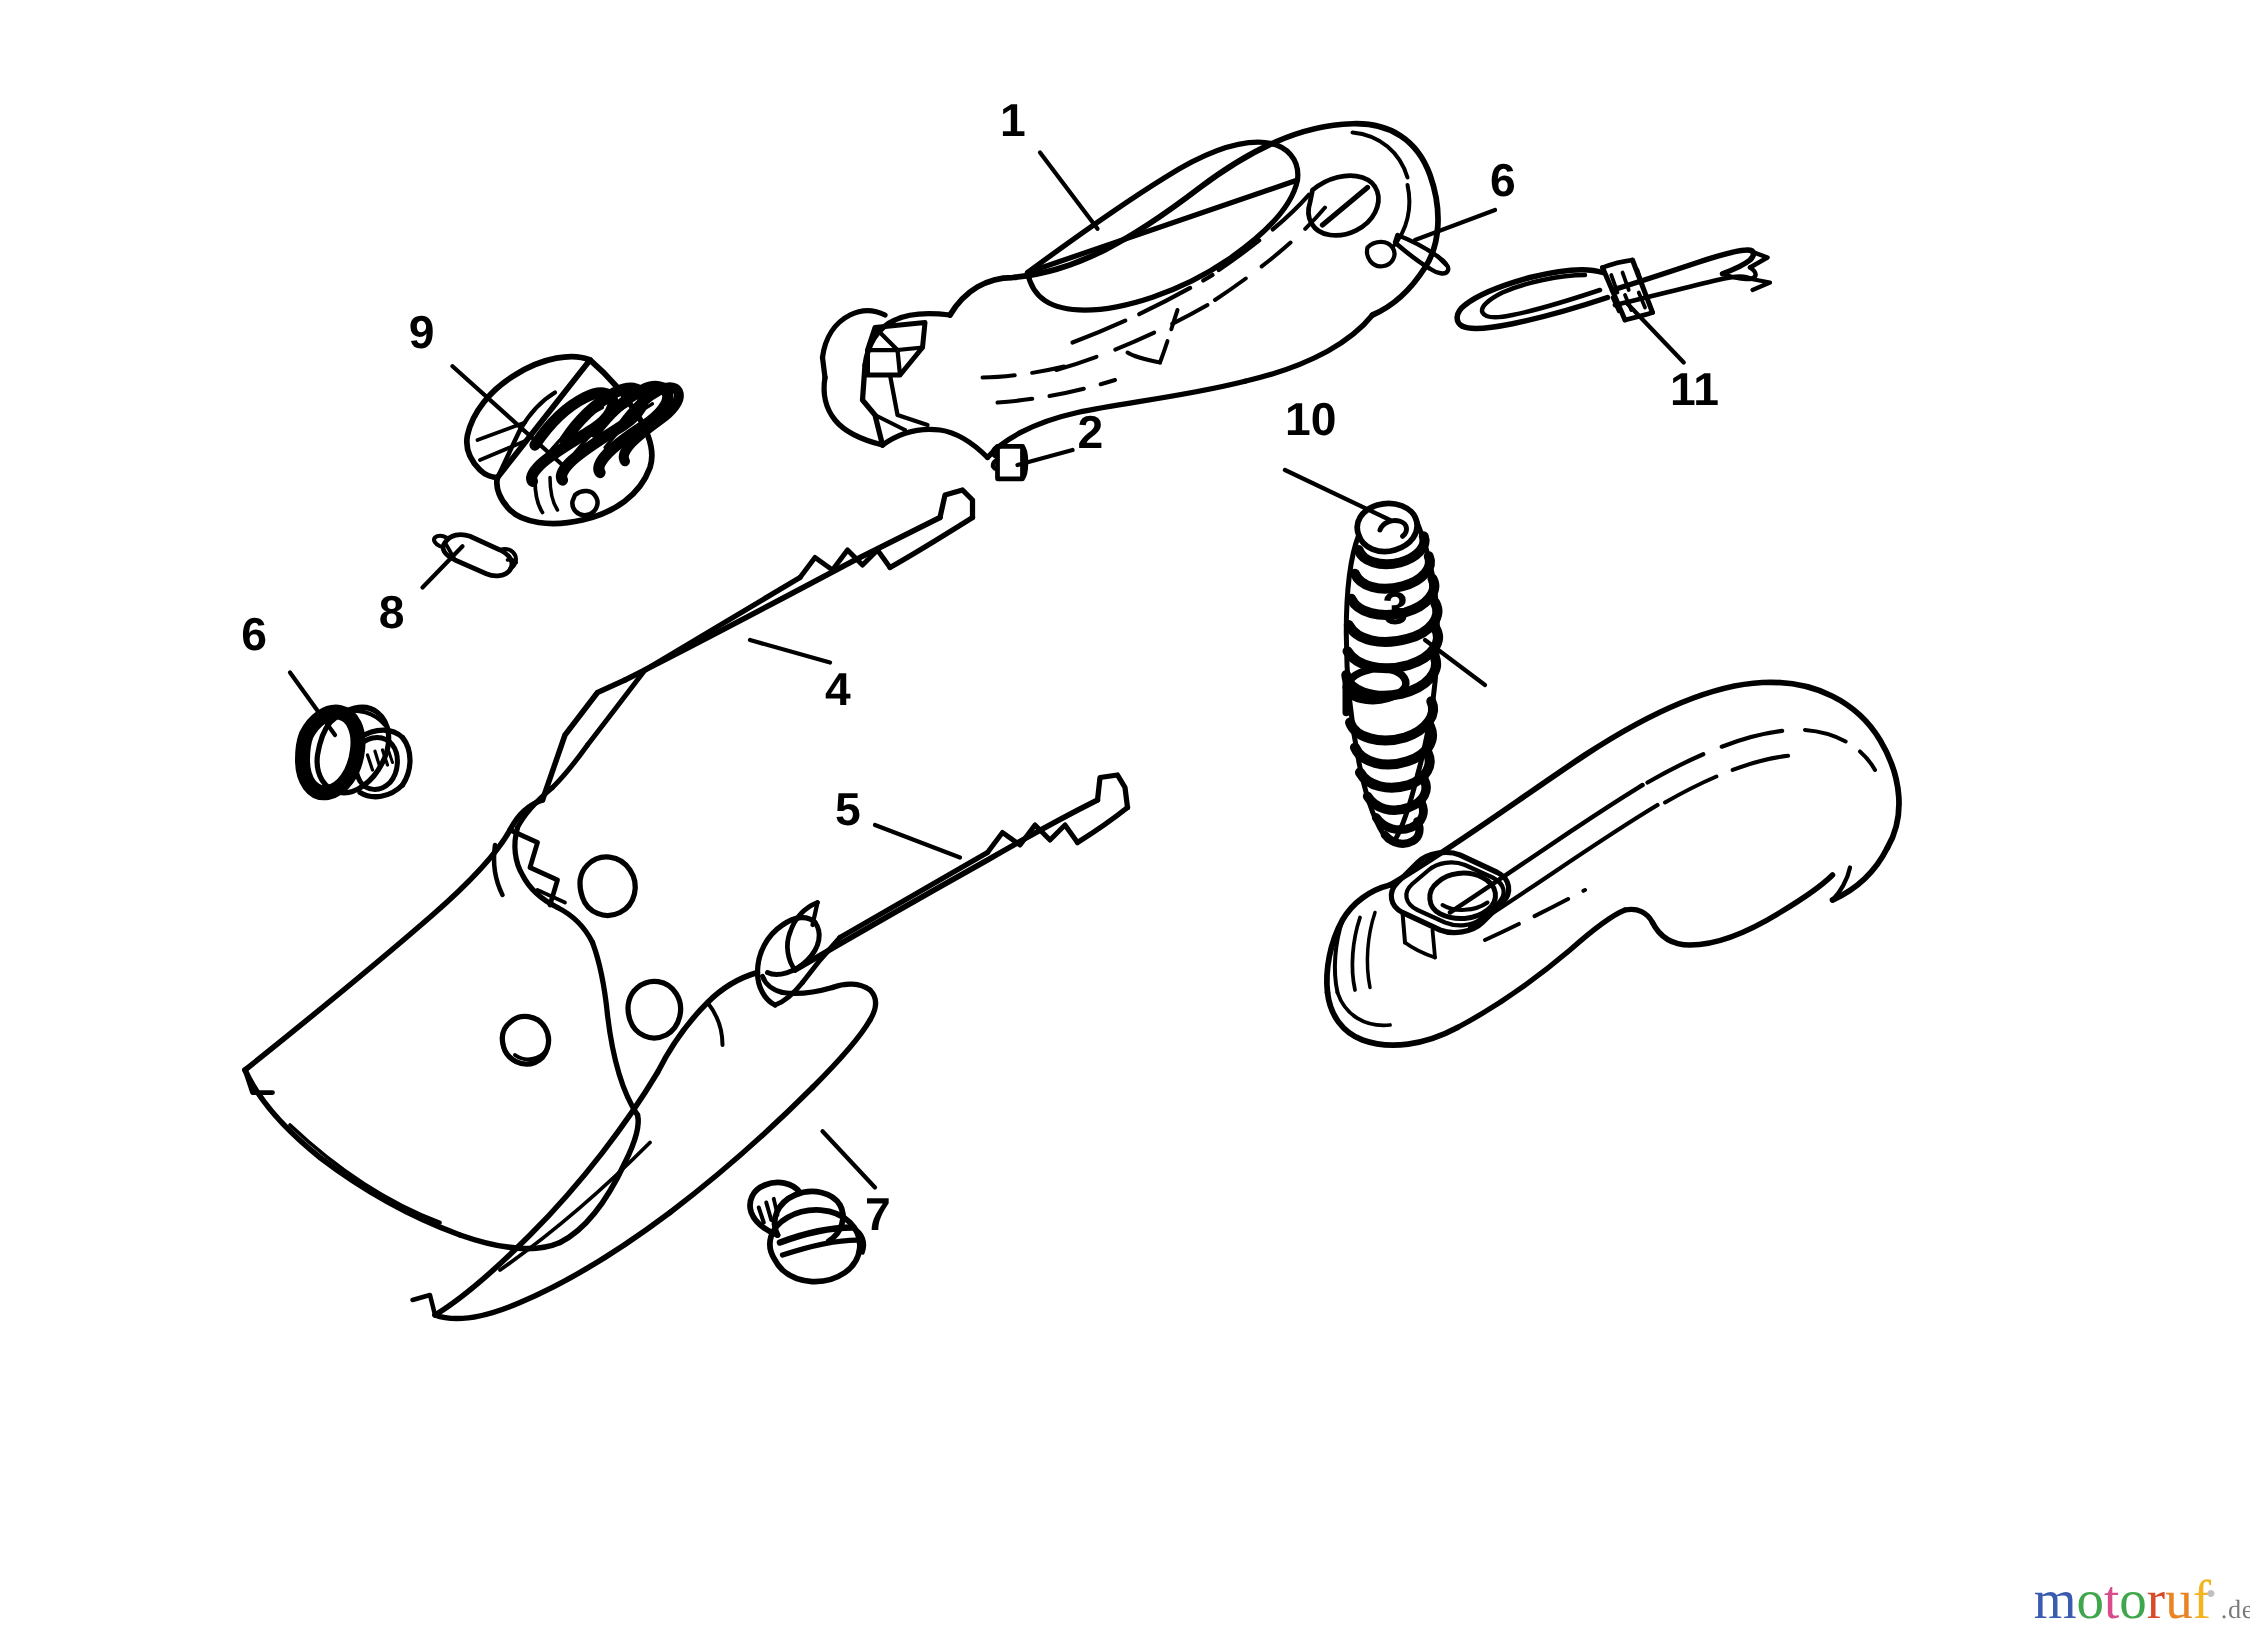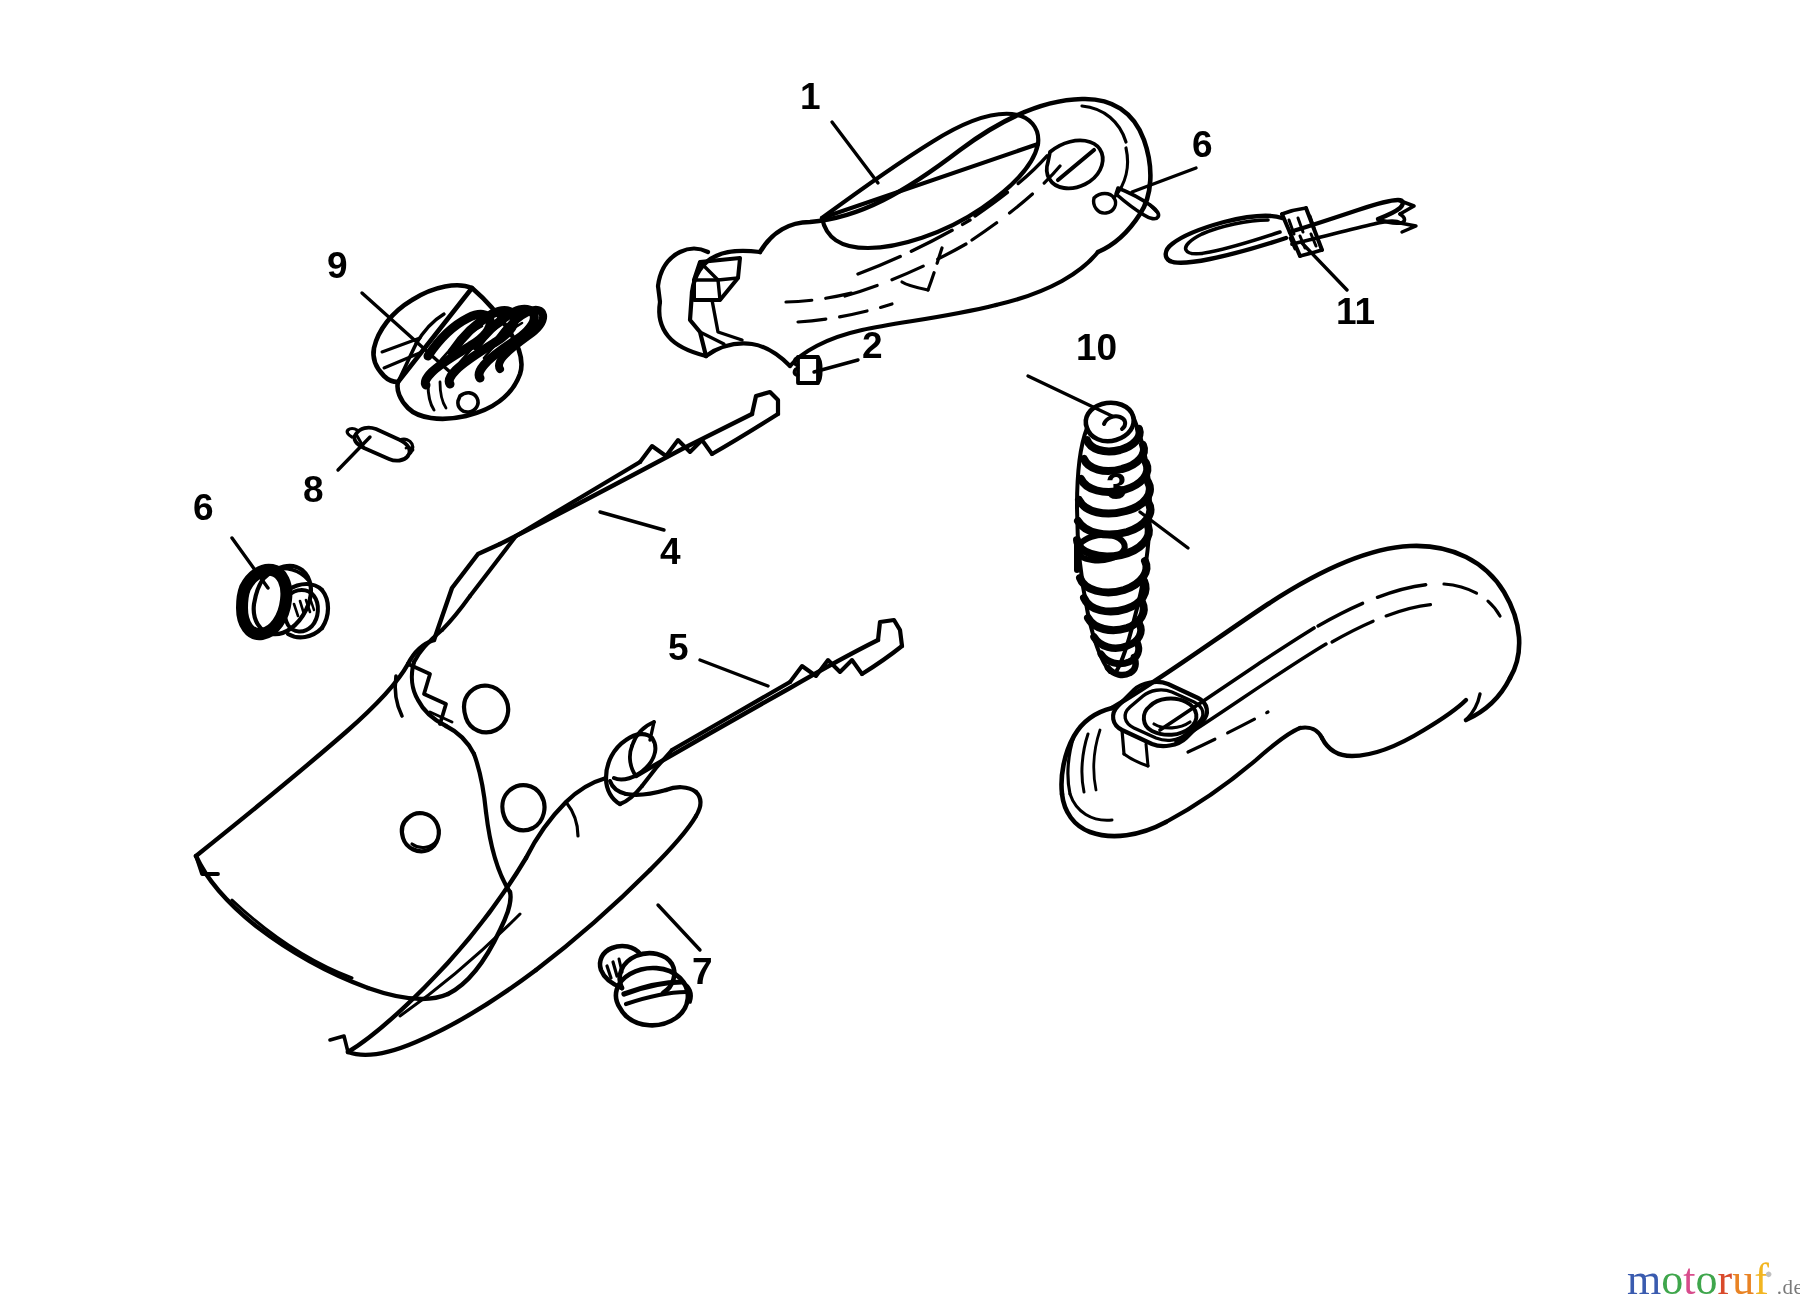--- a/index.html
+++ b/index.html
@@ -518,21 +518,21 @@
       </g>
 
     </g>
   </svg>
 
   <div class="callout-label" style="left:800px;  top:78px;">1</div>
   <div class="callout-label" style="left:1192px; top:126px;">6</div>
   <div class="callout-label" style="left:1336px; top:293px;text-align:right;">11</div>
   <div class="callout-label" style="left:327px;  top:247px;">9</div>
   <div class="callout-label" style="left:862px;  top:327px;">2</div>
-  <div class="callout-label" style="left:1028px; top:329px;margin-left:48px;">10</div>
+  <div class="callout-label" style="left:1028px; top:317px;">10</div>
   <div class="callout-label" style="left:303px;  top:471px;">8</div>
   <div class="callout-label" style="left:193px;  top:489px;">6</div>
   <div class="callout-label" style="left:1106px; top:468px;">3</div>
   <div class="callout-label" style="left:660px;  top:533px;">4</div>
   <div class="callout-label" style="left:668px;  top:629px;">5</div>
   <div class="callout-label" style="left:692px;  top:953px;">7</div>
 
   <div id="logo">
     <span class="ch" style="color: rgb(58, 91, 175);">m</span><span class="ch" style="color: rgb(63, 166, 76);">o</span><span class="ch" style="color: rgb(216, 76, 140);">t</span><span class="ch" style="color: rgb(63, 166, 76);">o</span><span class="ch" style="color: rgb(217, 74, 43);">r</span><span class="ch" style="color: rgb(233, 131, 36);">u</span><span class="ch" style="color: rgb(242, 181, 33);">f</span><span class="dot-mark" style="color: rgb(192, 192, 192);">●</span><span class="suffix" style="color: rgb(122, 122, 122);">.de</span>
   </div>

